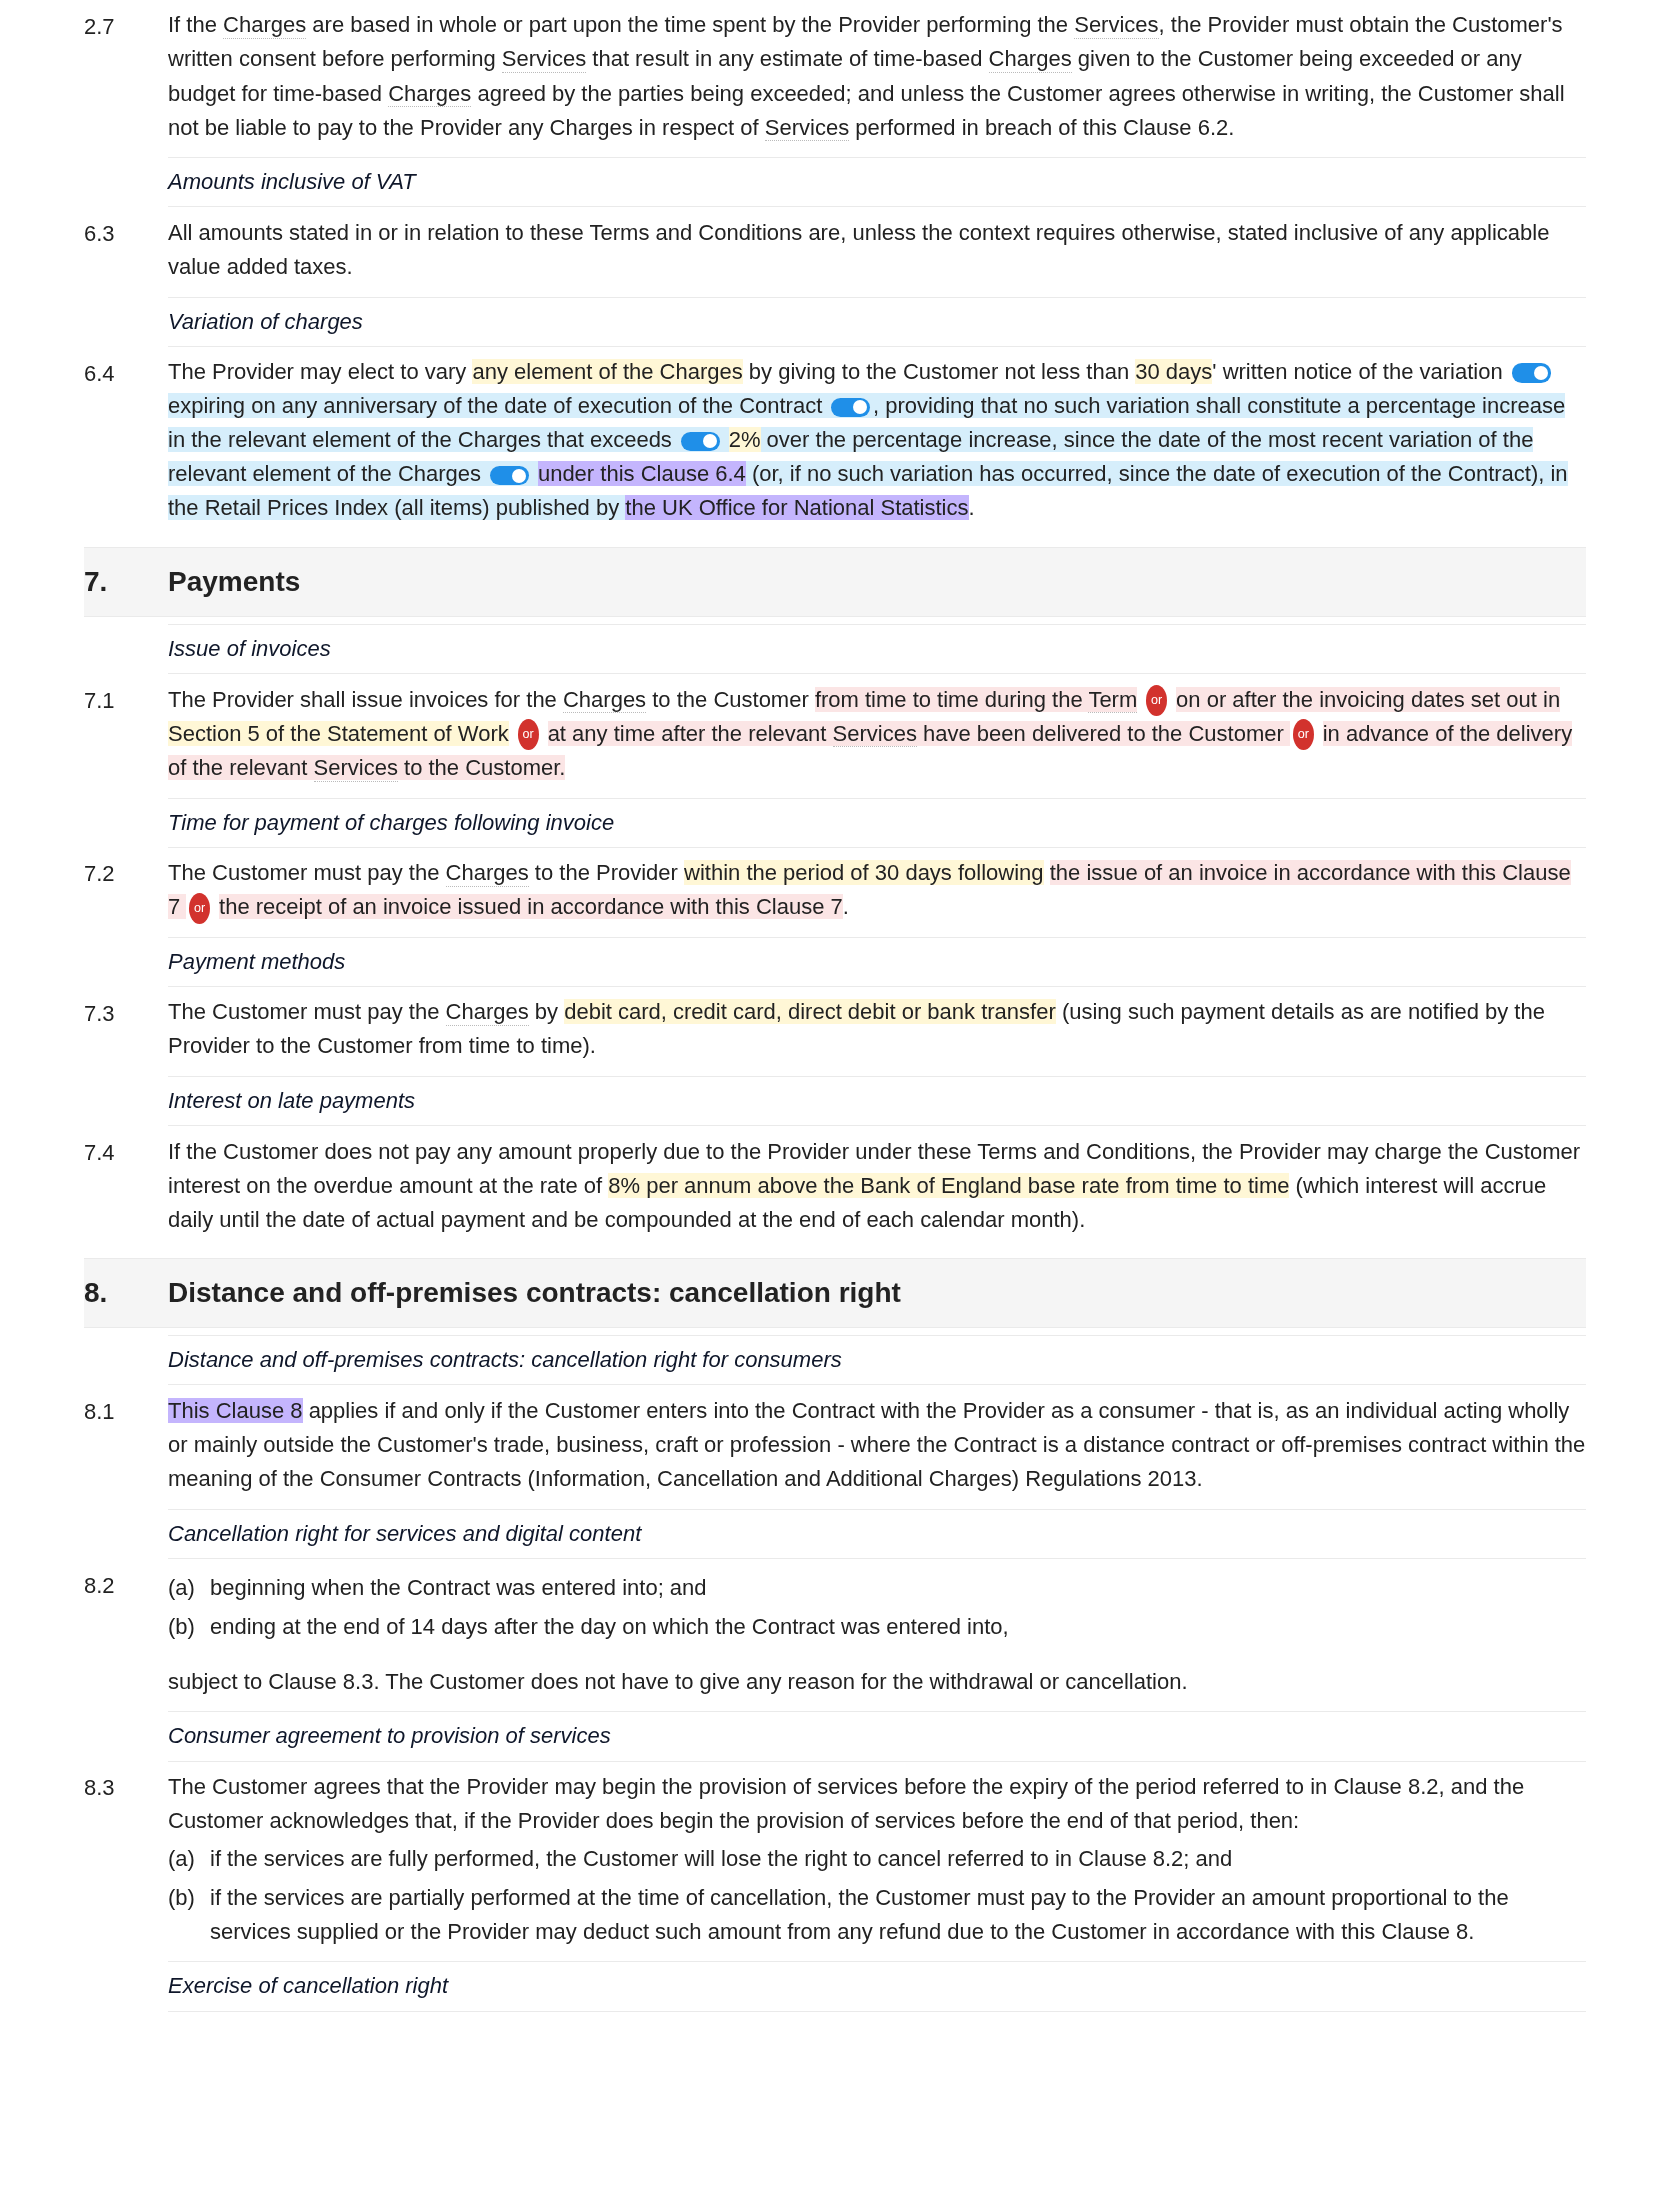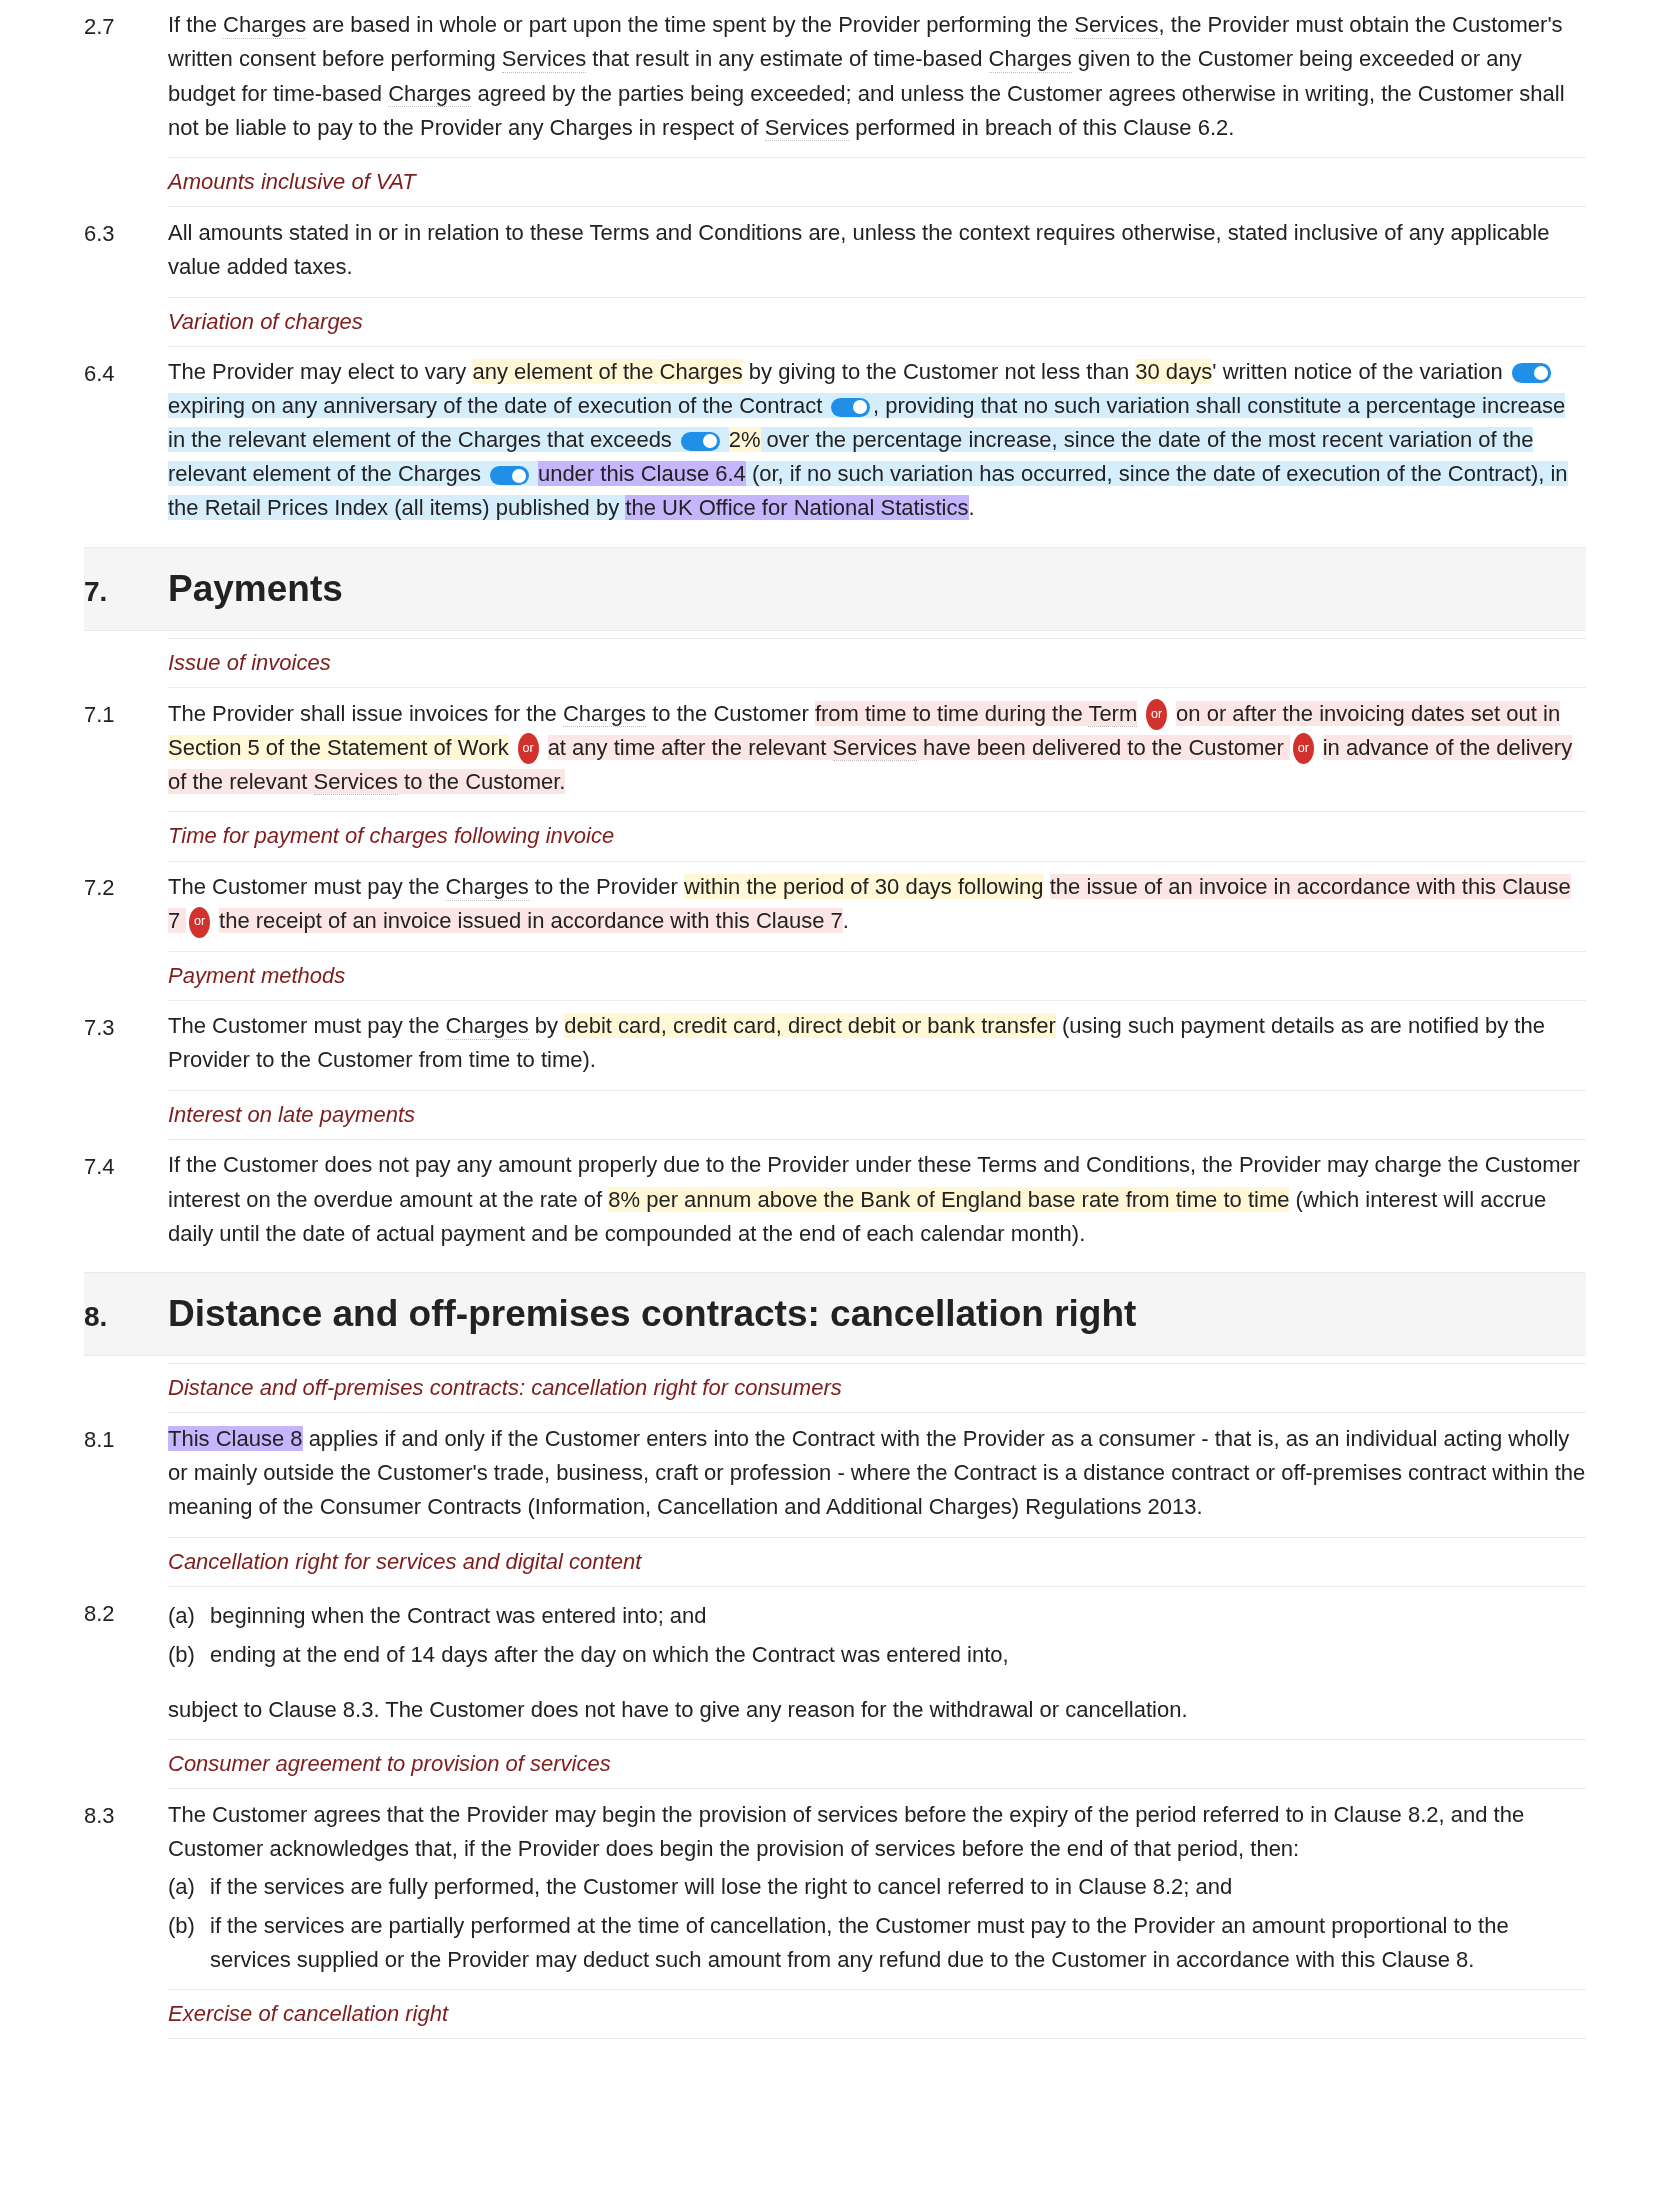--- a/index.html
+++ b/index.html
@@ -24,25 +24,25 @@
     margin-top: 21px;
     margin-bottom: 7px;
     padding: 12.6px 0 12.6px 0;
   }
   .section-header .snum {
     min-width: 84px;
     font-size: 28px;
     font-weight: bold;
   }
   .section-header .stitle {
-    font-size: 37px;
+    font-size: 28px;
     font-weight: bold;
   }
   .note {
-    color: #7f1d1d;
+    color: #0f172a;
     font-style: italic;
     border-top: 0.7px solid #eaeaea;
     border-bottom: 0.7px solid #eaeaea;
     padding: 7px 0;
     margin: 7px 0 5.6px 84px;
   }
   .hl-yellow { background: #fff7d6; }
   .hl-blue { background: #d6eefb; }
   .hl-pink { background: #fbe5e5; }
   .hl-teal { background: #c4b5fd; }

